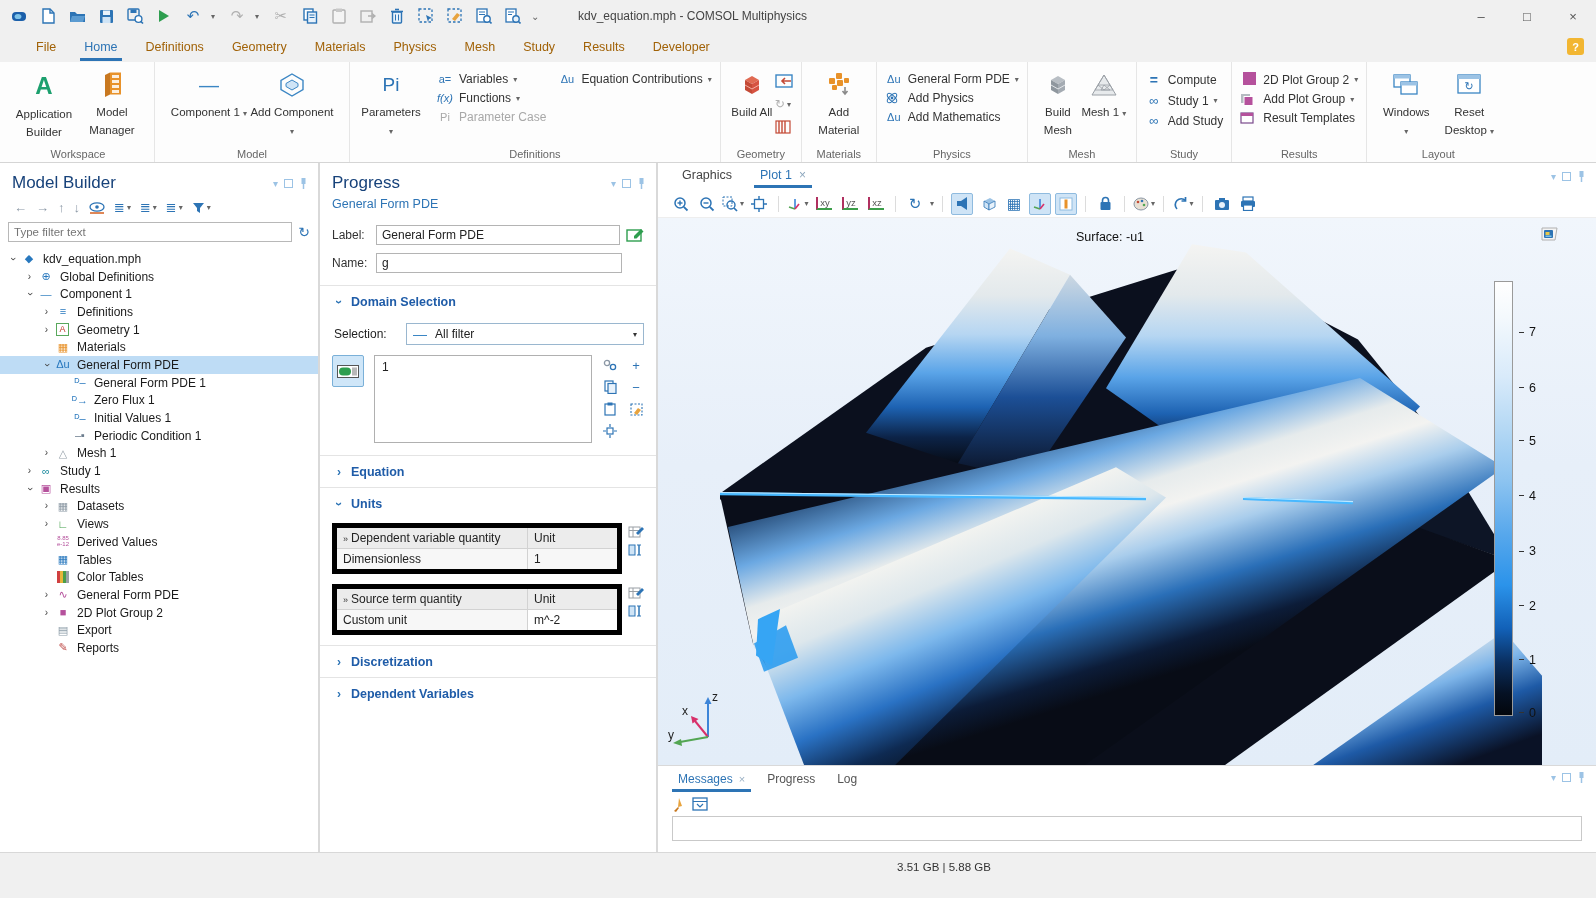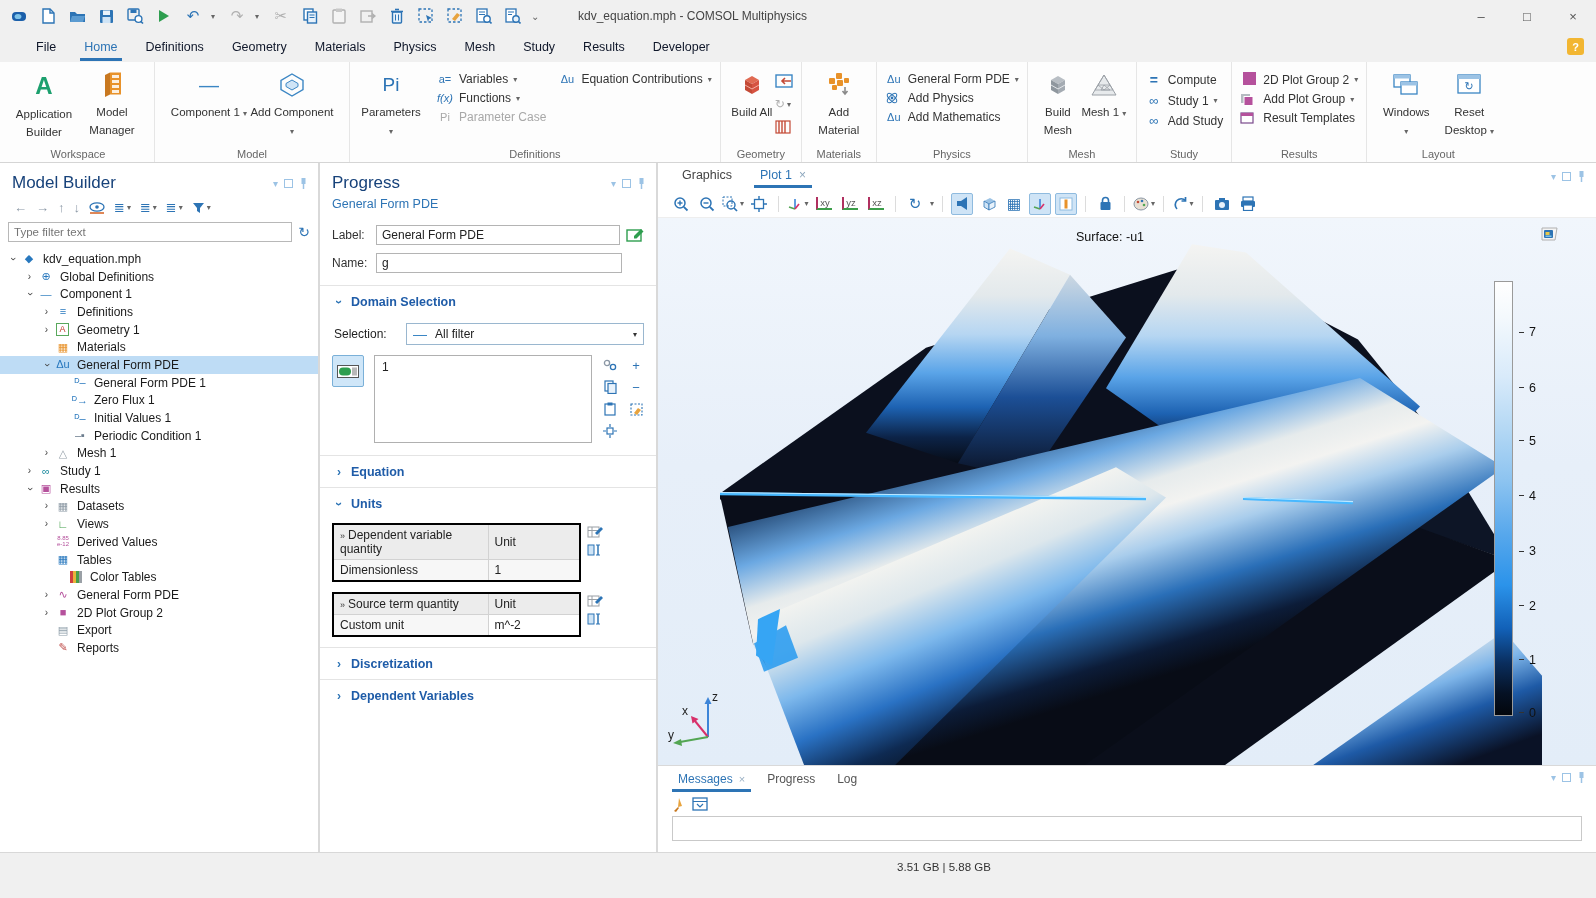--- a/index.html
+++ b/index.html
@@ -13,21 +13,21 @@
 .qat .qbtn { width:22px; height:22px; display:flex; align-items:center; justify-content:center; }
 .qat .uni { font-size:15px; color:#2d74b5; }
 .qat .gray { color:#b0b0b0; }
 .qat .dd { font-size:8px; color:#666; width:8px; }
 .win-title { position:absolute; left:578px; top:0; height:32px; display:flex; align-items:center; color:#444; font-size:12px; }
 .wincontrols { position:absolute; right:0; top:0; height:32px; display:flex; }
 .wbtn { width:46px; height:32px; display:flex; align-items:center; justify-content:center; color:#555; font-size:13px; }
 
 
 .menubar { height:30px; display:flex; align-items:center; padding-left:22px; gap:4px; background:#f0f0f0; position:relative; flex:0 0 auto; }
-.mtab { padding:6px 14px 7px; color:#0f172a; font-size:12.5px; position:relative; cursor:default; }
+.mtab { padding:6px 14px 7px; color:#a16207; font-size:12.5px; position:relative; cursor:default; }
 .mtab.active { color:#2d74b5; }
 .mtab.active::after { content:""; position:absolute; left:10px; right:10px; bottom:0; height:3px; background:#2d74b5; }
 .helpbtn { position:absolute; right:12px; top:6px; width:17px; height:17px; background:#f2b632; border-radius:3px; color:#fff; font-weight:bold; font-size:11px; display:flex; align-items:center; justify-content:center; }
 
 
 .ribbon { height:101px; background:#fdfdfd; border-bottom:1px solid #d5d5d5; display:flex; align-items:stretch; padding:0 2px; flex:0 0 auto; }
 .rgroup { position:relative; padding:6px 8px 16px; border-right:1px solid #e6e6e6; display:flex; align-items:flex-start; }
 .rg-label { position:absolute; bottom:2px; left:0; right:0; text-align:center; font-size:11px; color:#666; }
 .rbig { width:68px; display:flex; flex-direction:column; align-items:center; text-align:center; gap:3px; padding-top:2px; }
 .rbig .rlabel { font-size:11.5px; color:#333; line-height:18px; }
@@ -87,21 +87,21 @@
 .dropdown { flex:1; height:22px; border:1px solid #9ab7cf; background:#fff; display:flex; align-items:center; padding:0 6px; gap:8px; }
 .dropdown .dline { color:#3b86c4; font-size:14px; }
 .dropdown .dval { flex:1; }
 .domainrow { display:flex; padding:2px 6px 12px 12px; gap:10px; }
 .togglebtn { width:32px; height:32px; border:1px solid #7ab0d8; background:#cfe6f8; border-radius:2px; display:flex; align-items:center; justify-content:center; }
 .domainlist { width:218px; height:88px; border:1px solid #b0b0b0; background:#fff; padding:4px 7px; font-size:12px; color:#222; }
 .iconcol { display:flex; flex-direction:column; gap:6px; padding-top:2px; }
 .icr { display:flex; gap:10px; align-items:center; }
 .icr .mini { width:16px; height:16px; display:flex; align-items:center; justify-content:center; color:#2d74b5; font-size:13px; }
 .unitwrap { display:flex; padding:4px 8px 10px 12px; gap:6px; }
-.unittable { width:249px; border:2px solid #000000; border-collapse:collapse; font-size:12px; }
+.unittable { width:290px; border:5px solid #000000; border-collapse:collapse; font-size:12px; }
 .unittable td { border:1px solid #d2d2d2; padding:3px 6px; }
 .unittable .hd { background:#ececec; color:#222; }
 .unittable .hd .dbl { font-size:9px; color:#333; margin-right:3px; }
 .unittable .c2 { width:92px; }
 .unittable .ro { background:#f7f7f7; }
 .unittable .ed { background:#fff; }
 .utic { display:flex; flex-direction:column; gap:4px; padding-top:2px; }
 
 
 .gpanel { flex:1 1 auto; display:flex; flex-direction:column; background:#fff; min-width:0; }
@@ -657,21 +657,21 @@
             <span class="chev" style="visibility: hidden;">›</span>
             <span class="ticon small" style="color: rgb(181, 81, 156);">8.85
 e-12</span>
             <span class="tlabel">Derived Values</span>
           </div>
           <div class="trow" style="padding-left: 40px;">
             <span class="chev" style="visibility: hidden;">›</span>
             <span class="ticon" style="color: rgb(40, 120, 190);">▦</span>
             <span class="tlabel">Tables</span>
           </div>
-          <div class="trow" style="padding-left: 53px;">
+          <div class="trow" style="padding-left: 40px;">
             <span class="chev" style="visibility: hidden;">›</span>
             <span class="ticon colorbars"></span>
             <span class="tlabel">Color Tables</span>
           </div>
           <div class="trow" style="padding-left: 40px;">
             <span class="chev">›</span>
             <span class="ticon" style="color: rgb(181, 81, 156);">∿</span>
             <span class="tlabel">General Form PDE</span>
           </div>
           <div class="trow" style="padding-left: 40px;">

